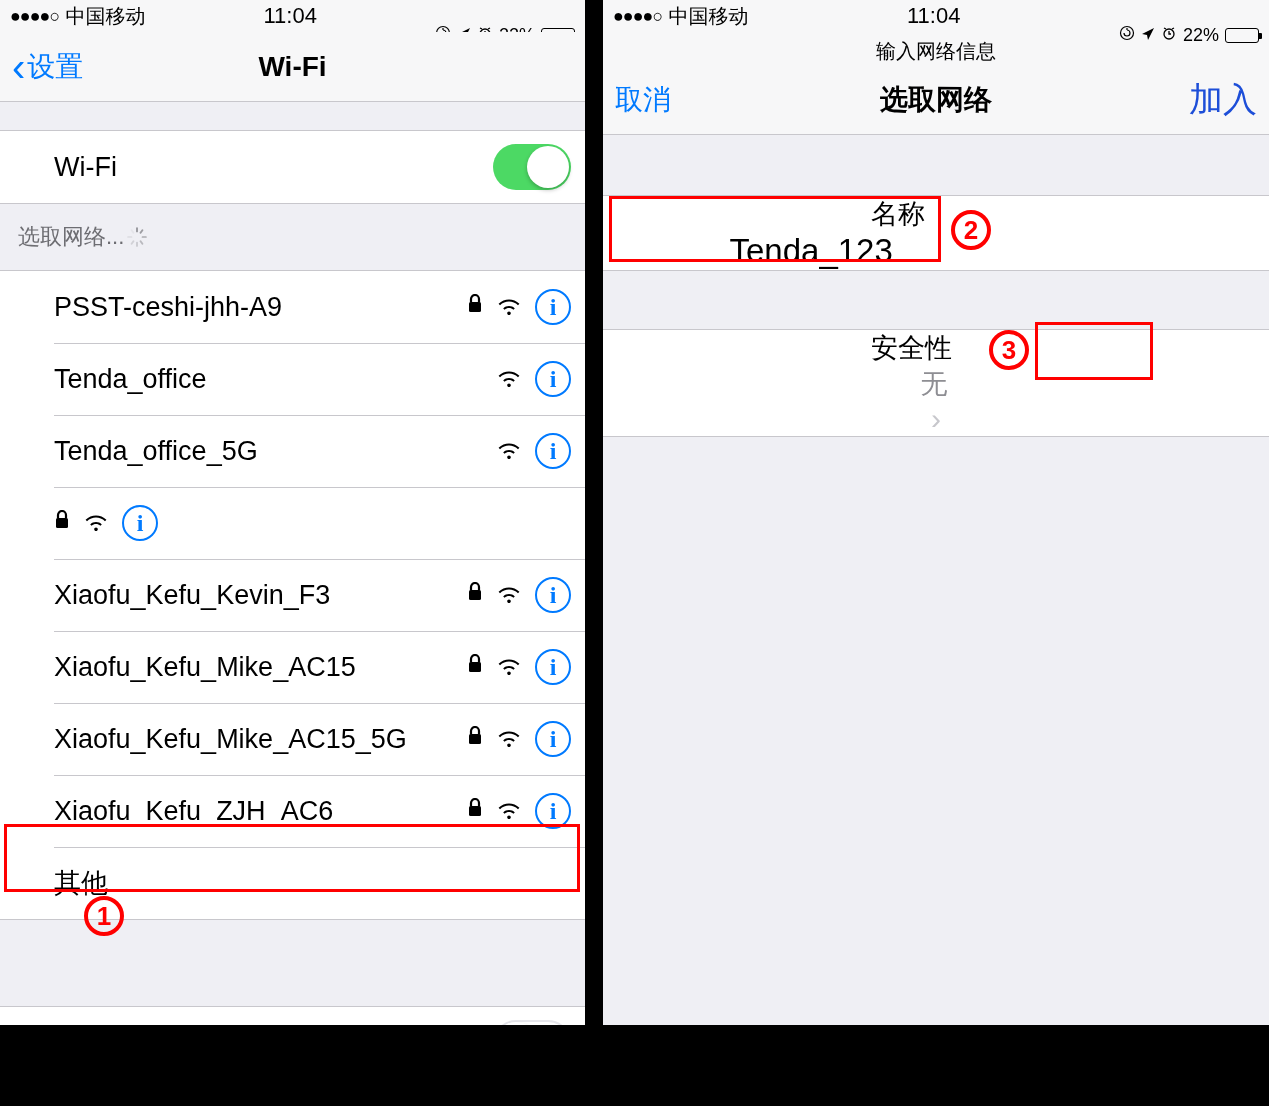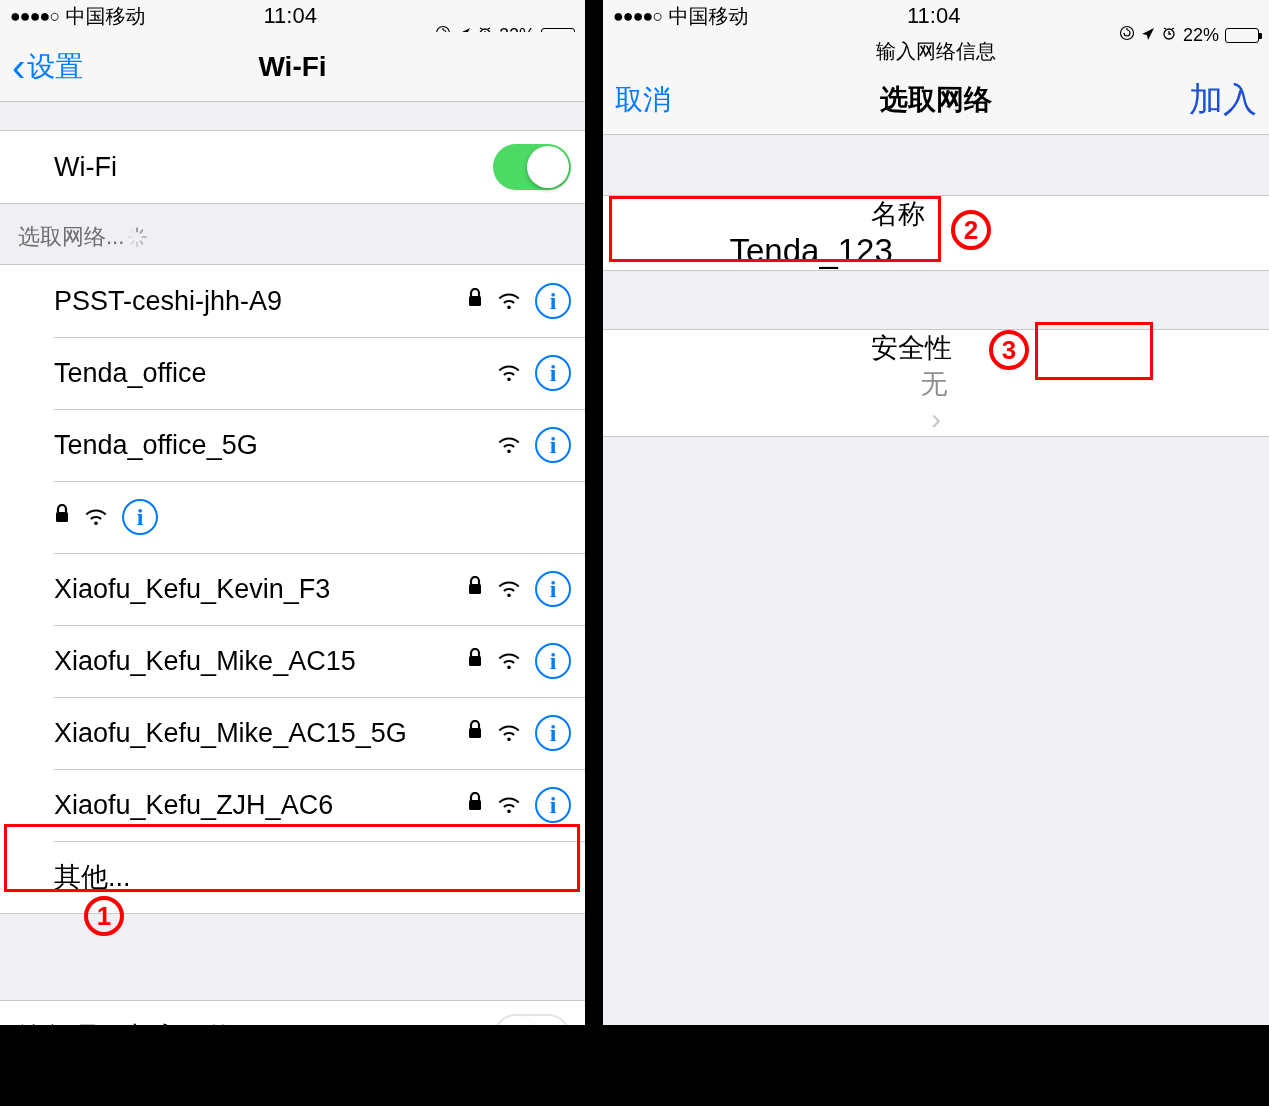--- a/index.html
+++ b/index.html
@@ -82,21 +82,21 @@
     color: #000;
   }
 
   
   .group {
     background: #fff;
     border-top: 1px solid #c8c7cc;
     border-bottom: 1px solid #c8c7cc;
   }
   .group-header {
-    padding: 18px 18px 12px;
+    padding: 18px 18px 18px;
     font-size: 22px;
     color: #6d6d72;
     display: flex;
     align-items: center;
     gap: 2px;
   }
   .spinner {
     width: 22px; height: 22px; display: inline-block; position: relative;
   }
   .spinner svg { width: 100%; height: 100%; }

